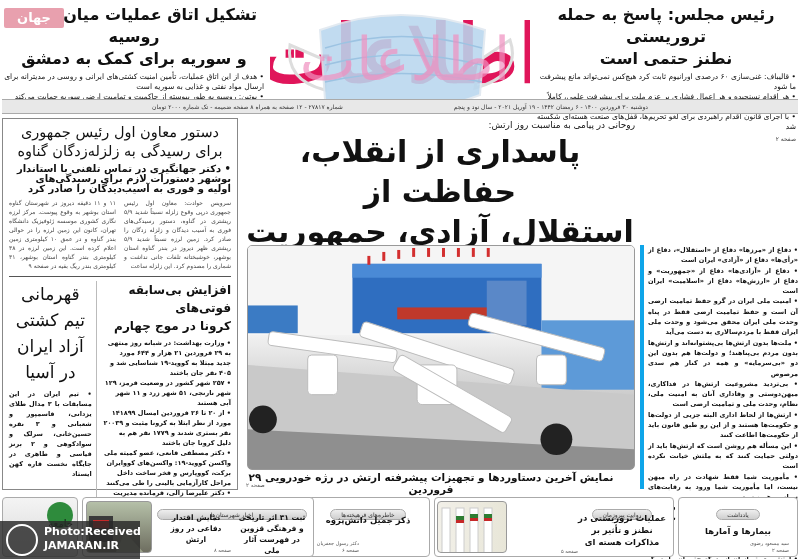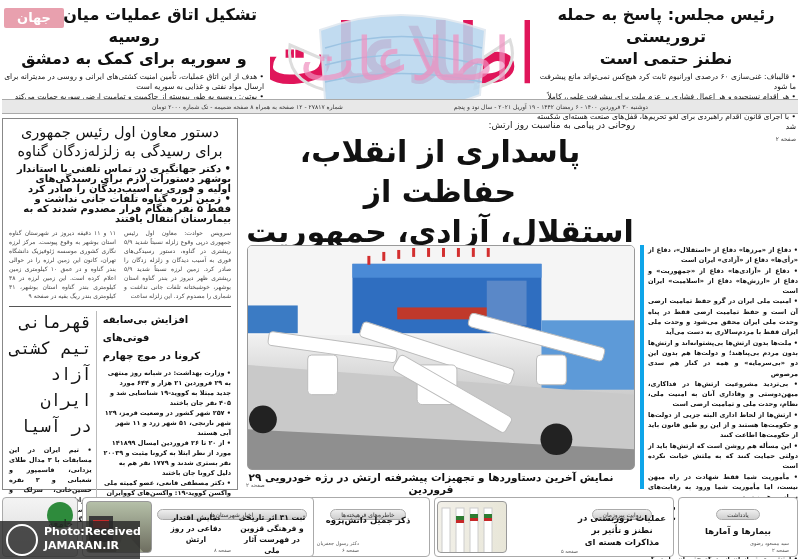--- a/index.html
+++ b/index.html
@@ -28,21 +28,21 @@
   .left-col { position: absolute; left: 2px; top: 118px; width: 236px; height: 372px; border: 1px solid #888; background: #fff; padding: 4px 6px; }
   .left-col h3 { font-size: 14.5px; line-height: 19px; text-align: center; font-weight: normal; font-family: "DejaVu Serif", serif; }
   .left-col .bullets { list-style: none; font-size: 10px; line-height: 10px; font-weight: bold; margin-top: 3px; }
   .left-col .bullets li::before { content: "• "; }
   .two-col { display: flex; gap: 8px; font-size: 6px; line-height: 9px; color: #444; margin-top: 4px; }
   .two-col p { flex: 1; text-align: justify; }
   .hr { border-top: 1px solid #555; margin: 6px 0 4px 0; }
   .corona { display: flex; gap: 6px; }
   .corona .main { flex: 1.55; }
   .corona .side { flex: 1; border-right: 1px solid #bbb; padding-right: 4px; }
-  .corona h4 { font-size: 10px; line-height: 18px; text-align: left; font-weight: bold; }
+  .corona h4 { font-size: 12px; line-height: 18px; text-align: right; font-weight: bold; }
   .corona .bullets { list-style: none; font-size: 6.5px; line-height: 10px; font-weight: bold; margin-top: 3px; }
   .corona .bullets li::before { content: "• "; }
   .side h4 { font-family: "DejaVu Serif", serif; font-weight: normal; font-size: 17px; line-height: 26px; }
   .side p { font-size: 6.5px; line-height: 10px; font-weight: bold; text-align: justify; margin-top: 4px; }
   .side p::before { content: "• "; }
 
   
   .kicker { position: absolute; right: 165px; top: 120px; width: 400px; font-size: 9px; text-align: right; }
   .headline { position: absolute; left: 242px; right: 162px; top: 132px; text-align: center; font-size: 30px; font-weight: bold; line-height: 40px; }
 
@@ -105,41 +105,40 @@
 <div class="dateline">
   <span class="right">دوشنبه ۳۰ فروردین ۱۴۰۰ - ۶ رمضان ۱۴۴۲ - ۱۹ آوریل ۲۰۲۱ - سال نود و پنجم</span>
   <span class="left">شماره ۲۷۸۱۷ - ۱۲ صفحه به همراه ۸ صفحه ضمیمه - تک شماره ۲۰۰۰ تومان</span>
 </div>
 
 <div class="left-col">
   <div>
     <h3><span>دستور معاون اول رئیس جمهوری</span><br><span>برای رسیدگی به زلزله‌زدگان گناوه</span></h3>
     <ul class="bullets">
       <li>دکتر جهانگیری در تماس تلفنی با استاندار بوشهر دستورات لازم برای رسیدگی‌های اولیه و فوری به آسیب‌دیدگان را صادر کرد</li>
-      <li>زمین لرزه گناوه تلفات جانی نداشت و فقط ۵ نفر هنگام فرار مصدوم شدند که به بیمارستان انتقال یافتند</li>
     </ul>
     <div class="two-col">
       <p>سرویس حوادث: معاون اول رئیس جمهوری درپی وقوع زلزله نسبتاً شدید ۵/۹ ریشتری در گناوه، دستور رسیدگی‌های فوری به آسیب دیدگان و زلزله زدگان را صادر کرد. زمین لرزه نسبتاً شدید ۵/۹ ریشتری ظهر دیروز در بندر گناوه استان بوشهر، خوشبختانه تلفات جانی نداشت و شماری را مصدوم کرد. این زلزله ساعت</p>
       <p>۱۱ و ۱۱ دقیقه دیروز در شهرستان گناوه استان بوشهر به وقوع پیوست. مرکز لرزه نگاری کشوری موسسه ژئوفیزیک دانشگاه تهران، کانون این زمین لرزه را در حوالی بندر گناوه و در عمق ۱۰ کیلومتری زمین اعلام کرده است. این زمین لرزه در ۳۸ کیلومتری بندر گناوه استان بوشهر، ۳۱ کیلومتری بندر ریگ بقیه در صفحه ۹</p>
     </div>
   </div>
   <div class="hr"></div>
   <div class="corona">
     <div class="main">
       <h4><span>افزایش بی‌سابقه فوتی‌های</span><br><span>کرونا در موج چهارم</span></h4>
       <ul class="bullets">
         <li>وزارت بهداشت: در شبانه روز منتهی به ۲۹ فروردین ۲۱ هزار و ۶۴۴ مورد جدید مبتلا به کووید-۱۹ شناسایی شد و ۴۰۵ نفر جان باختند</li>
         <li>۲۵۷ شهر کشور در وضعیت قرمز، ۱۲۹ شهر نارنجی، ۵۱ شهر زرد و ۱۱ شهر آبی هستند</li>
         <li>از ۲۰ تا ۲۶ فروردین امسال ۱۴۱۸۹۹ مورد از نظر ابتلا به کرونا مثبت و ۲۰۰۳۹ نفر بستری شدند و ۱۷۷۹ نفر هم به دلیل کرونا جان باختند</li>
         <li>دکتر مصطفی قانعی، عضو کمیته ملی واکسن کووید-۱۹: واکسن‌های کووایران برکت، کووپارس و فخر ساخت داخل مراحل کارآزمایی بالینی را طی می‌کنند</li>
         <li>دکتر علیرضا زالی، فرمانده مدیریت کرونا در تهران: ۲ هفته سخت و حساس کرونایی در تهران داریم</li>
       </ul>
     </div>
     <div class="side">
-      <h4 style="text-align:right;font-family:Liberation Mono, monospace;">
+      <h4 style="text-align:center;">
         <span>قهرمانی</span><br>
         <span>تیم کشتی</span><br>
         <span>آزاد ایران</span><br>
         <span>در آسیا</span>
       </h4>
       <p>تیم ایران در این مسابقات با ۳ مدال طلای یزدانی، قاسمپور و شعبانی و ۳ نقره حسین‌خانی، سرلک و سوادکوهی و ۲ برنز قیاسی و طاهری در جایگاه نخست قاره کهن ایستاد</p>
     </div>
   </div>
 </div>
 

